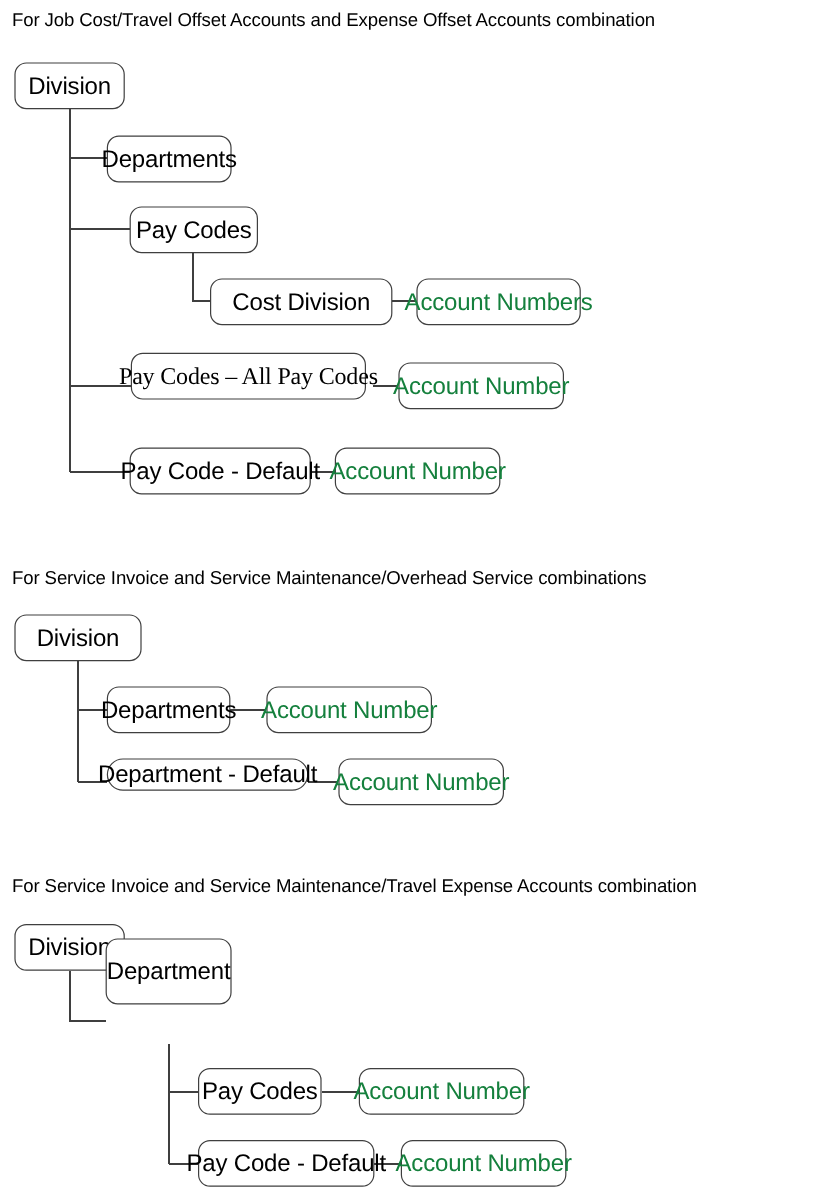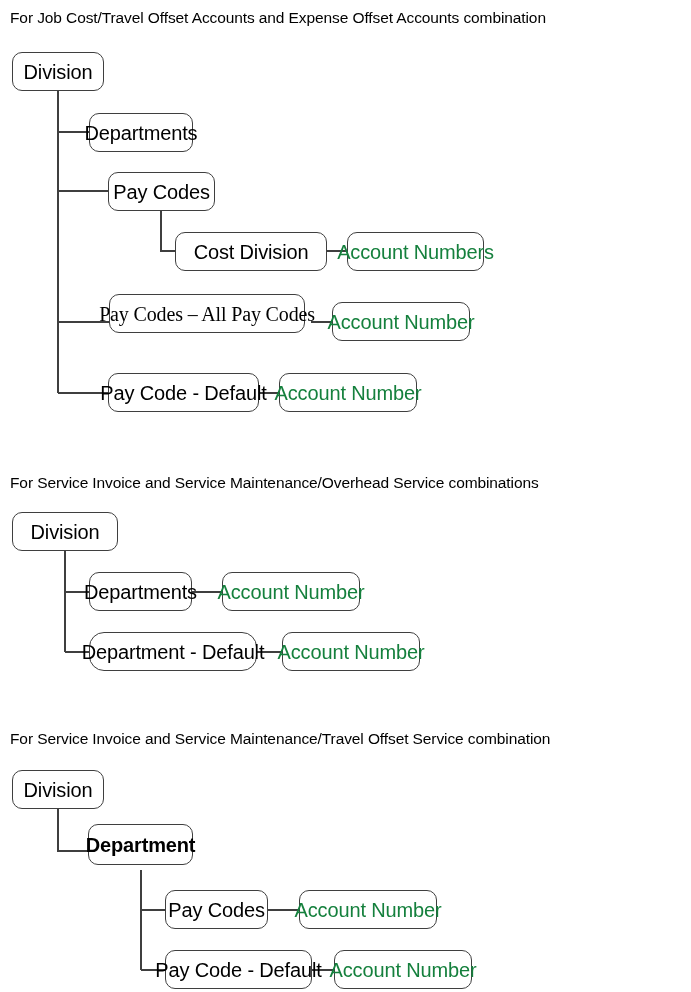--- a/index.html
+++ b/index.html
@@ -121,31 +121,31 @@
   <div class="heading" style="left:10px; top:473px;">
     <span>For </span><span class="b">Service Invoice</span><span> and </span><span class="b">Service Maintenance/Overhead Service</span><span> combinations</span>
   </div>
 
   <div class="node" style="left:12px; top:512px; width:106px; height:39px;">Division</div>
 
   <div class="node" style="left:89px; top:572px; width:103px; height:39px;">Departments</div>
 
   <div class="node red" style="left:222px; top:572px; width:138px; height:39px;">Account Number</div>
 
-  <div class="node" style="left:89px; top:632px; width:168px; height:39px;border-radius:15px;">Department - Default</div>
+  <div class="node" style="left:89px; top:632px; width:168px; height:27px;border-radius:15px;">Department - Default</div>
 
   <div class="node red" style="left:282px; top:632px; width:138px; height:39px;">Account Number</div>
 
   <div class="heading" style="left:10px; top:729px;">
-    <span>For </span><span class="b">Service Invoice</span><span> and </span><span class="b">Service Maintenance/Travel Offset Service</span><span> combination</span>
+    <span>For </span><span class="b">Service Invoice</span><span> and </span><span class="b">Service Maintenance/Travel Expense Accounts</span><span> combination</span>
   </div>
 
   <div class="node" style="left:12px; top:770px; width:92px; height:39px;">Division</div>
 
-  <div class="node" style="left:88px; top:824px; width:105px; height:41px;font-weight:bold;">Department</div>
+  <div class="node" style="left:88px; top:782px; width:105px; height:55px;">Department</div>
 
   <div class="node" style="left:165px; top:890px; width:103px; height:39px;">Pay Codes</div>
 
   <div class="node red" style="left:299px; top:890px; width:138px; height:39px;">Account Number</div>
 
   <div class="node" style="left:165px; top:950px; width:147px; height:39px;">Pay Code - Default</div>
 
   <div class="node red" style="left:334px; top:950px; width:138px; height:39px;">Account Number</div>
 
 </div>

